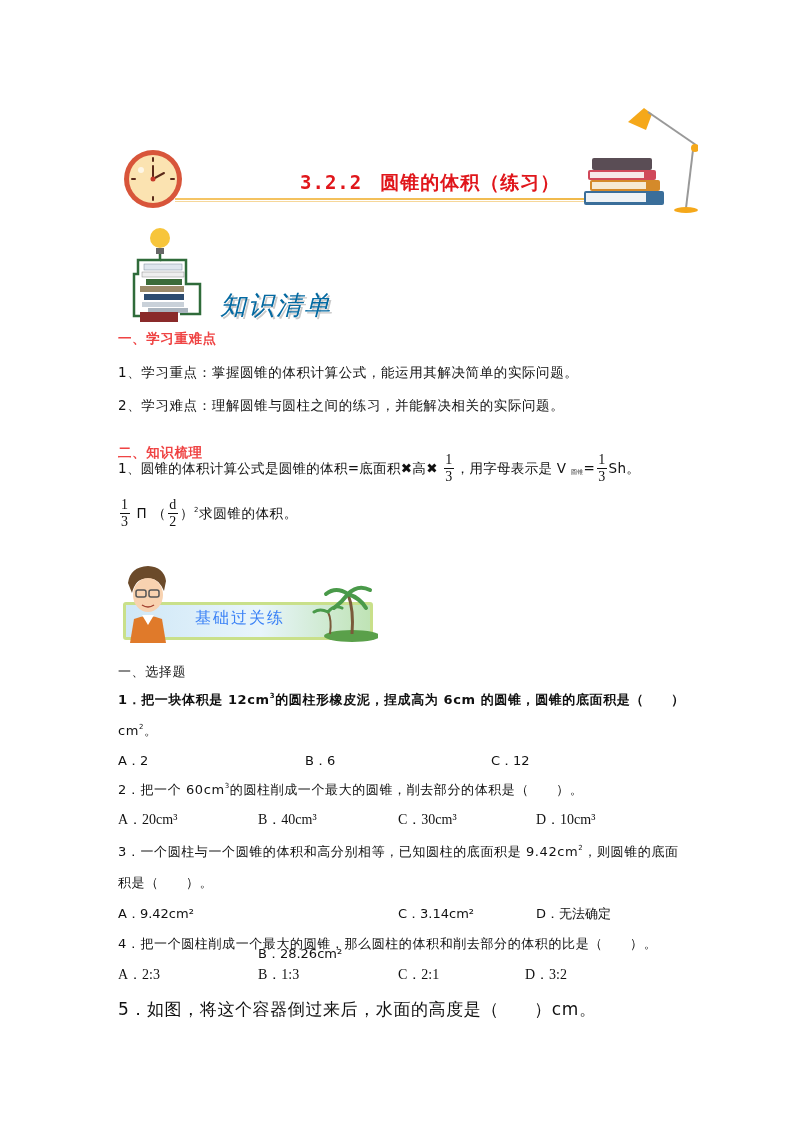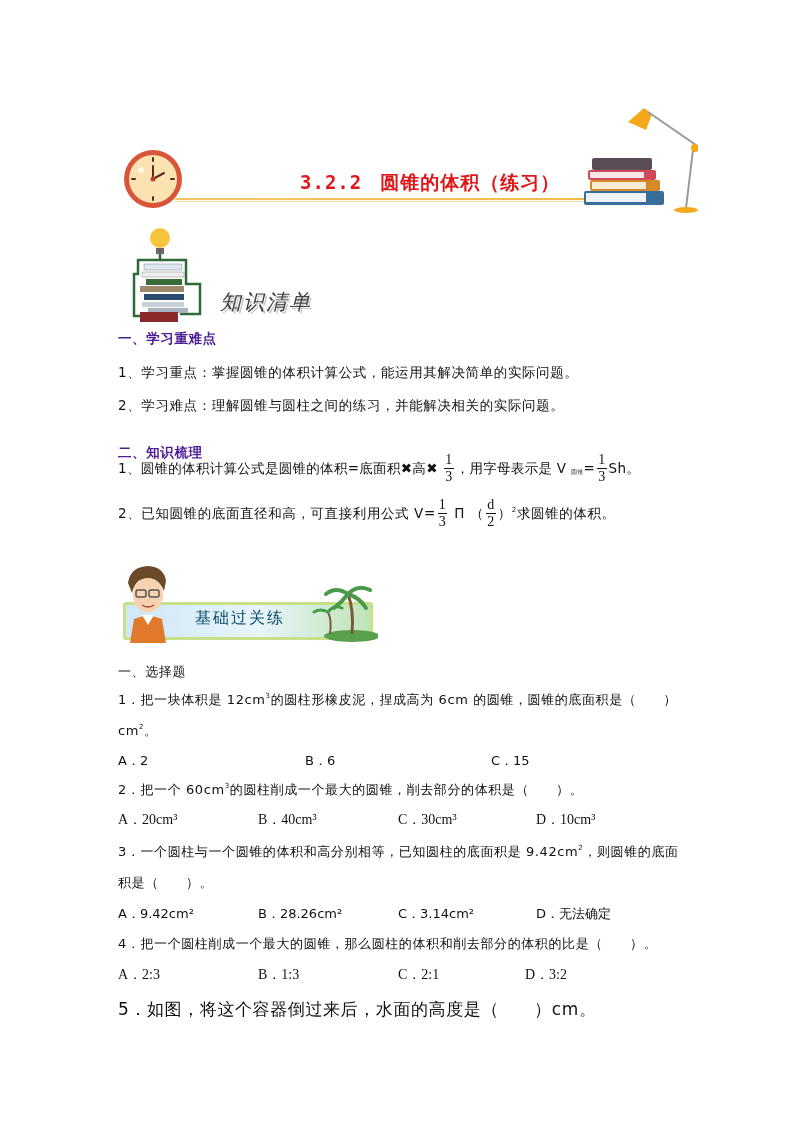--- a/index.html
+++ b/index.html
@@ -1,35 +1,35 @@
 <!DOCTYPE html>
 <html><head>
 <meta charset="utf-8">
 <style>
   html, body { margin: 0; padding: 0; background: #ffffff; }
   body { width: 793px; height: 1122px; position: relative; overflow: hidden;
          font-family: "DejaVu Sans", "Liberation Sans", sans-serif; color: #111; }
   .abs { position: absolute; }
   .line { position: absolute; left: 118px; font-size: 13.5px; letter-spacing: 0.6px; white-space: nowrap; }
-  .red { color: #4c1d95; font-weight: bold; }
+  .red { color: #ef4444; font-weight: bold; }
   .title { position: absolute; left: 300px; top: 170px; font-size: 19px; font-weight: bold; color: #e0161b; letter-spacing: 1px; white-space: nowrap; }
   .title .num { margin-right: 18px; font-family: "DejaVu Sans Mono", monospace; }
   .title-rule { position: absolute; left: 175px; top: 198px; width: 415px; height: 2px; background: linear-gradient(90deg,#f5c566,#f0b94a); }
   .title-rule2 { position: absolute; left: 175px; top: 201px; width: 415px; height: 1px; background: #f6d79a; }
   .frac { display: inline-block; vertical-align: middle; text-align: center; font-family: "Liberation Serif", serif; font-size: 14px; line-height: 16px; margin: 0 2px; }
   .frac .n { display: block; border-bottom: 1px solid #111; padding: 0 1px; }
   .frac .d { display: block; padding: 0 1px; }
   sup { font-size: 7px; vertical-align: 6px; }
   .sub-small { font-size: 6px; vertical-align: -1px; color: #333; }
   .opts { position: absolute; left: 118px; font-size: 13px; white-space: nowrap; }
   .opts span.opt { position: absolute; top: 0; }
   .serif { font-family: "Liberation Serif", serif; font-size: 14px; }
-  .kh-title { position: absolute; left: 220px; top: 288px; font-size: 21px; color: #404040; font-family: "DejaVu Serif", serif; letter-spacing: 2px; font-style: italic; text-shadow: 2px 2px 0 #c9c9c9; }
+  .kh-title { position: absolute; left: 220px; top: 288px; font-size: 26px; color: #0369a1; font-family: "DejaVu Serif", serif; letter-spacing: 2px; font-style: italic; text-shadow: 2px 2px 0 #c9c9c9; }
   .banner { position: absolute; left: 123px; top: 602px; width: 250px; height: 38px; border: 3px solid #c9e08a; border-radius: 3px; background: linear-gradient(90deg,#cfe7f7 0%, #e8f5fb 55%, #bfe3b5 100%); box-sizing: border-box; }
-  .banner-text { position: absolute; left: 195px; top: 608px; font-size: 16px; color: #0c4a6e; font-family: "DejaVu Serif", serif; letter-spacing: 2px; }
+  .banner-text { position: absolute; left: 195px; top: 608px; font-size: 16px; color: #3b82f6; font-family: "DejaVu Serif", serif; letter-spacing: 2px; }
 </style>
 </head>
 <body>
 
 <div class="abs" style="left:122px;top:148px;width:62px;height:62px;">
   <svg width="62" height="62" viewBox="0 0 62 62">
     <circle cx="31" cy="31" r="29" fill="#d8553a"></circle>
     <circle cx="31" cy="31" r="24" fill="#fbe3b1"></circle>
     <g stroke="#5a2a1a" stroke-width="2" stroke-linecap="round">
       <line x1="31" y1="10" x2="31" y2="13"></line>
@@ -93,21 +93,21 @@
 
 <div class="line red" style="top:444px;">二、知识梳理</div>
 
 <div class="line" style="top:452px; letter-spacing:0.3px;">
   <span>1、圆锥的体积计算公式是圆锥的体积=底面积</span><span>✖</span><span>高</span><span>✖</span>
   <span class="frac"><span class="n">1</span><span class="d">3</span></span><span>，用字母表示是 V</span>
   <span class="sub-small">圆锥</span><span>=</span><span class="frac"><span class="n">1</span><span class="d">3</span></span><span>Sh。</span>
 </div>
 
 <div class="line" style="top:497px;">
-  <span>2、已知圆锥的底面直径和高，可直接利用公式 V=</span><span class="frac"><span class="n">1</span><span class="d">3</span></span>
+  <span class="frac"><span class="n">1</span><span class="d">3</span></span>
   <span>Π</span>
   <span>（</span><span class="frac"><span class="n">d</span><span class="d">2</span></span><span>）</span><sup>2</sup><span>求圆锥的体积。</span>
 </div>
 
 <div class="banner"></div>
 <div class="abs" style="left:120px;top:563px;width:55px;height:80px;">
   <svg width="55" height="80" viewBox="0 0 55 80">
     <path d="M8 20 Q10 4 28 3 Q44 4 46 18 L44 28 Q38 14 28 16 Q16 14 12 30 Z" fill="#6b4a2a"></path>
     <ellipse cx="28" cy="32" rx="15" ry="17" fill="#f8d2b0"></ellipse>
     <rect x="16" y="27" width="10" height="7" rx="2" fill="none" stroke="#555" stroke-width="1.5"></rect>
@@ -123,49 +123,49 @@
     <ellipse cx="40" cy="56" rx="28" ry="6" fill="#5aa04a"></ellipse>
     <path d="M40 54 Q42 30 36 14" stroke="#7a5a3a" stroke-width="3" fill="none"></path>
     <path d="M36 14 Q24 6 14 14 M36 14 Q46 4 58 10 M36 14 Q30 22 22 28 M36 14 Q48 18 54 28" stroke="#4a9a4a" stroke-width="4" fill="none" stroke-linecap="round"></path>
     <path d="M18 54 Q20 40 16 32" stroke="#7a5a3a" stroke-width="2" fill="none"></path>
     <path d="M16 32 Q8 28 2 32 M16 32 Q22 24 30 28" stroke="#4a9a4a" stroke-width="3" fill="none" stroke-linecap="round"></path>
   </svg>
 </div>
 
 <div class="line" style="top:663px; font-size:13px;">一、选择题</div>
 
-<div class="line" style="top:691px; font-size:13px;">
+<div class="line" style="top:691px; font-size:13px;font-weight:bold;">
   <span>1．把一块体积是 12cm</span><sup>3</sup><span>的圆柱形橡皮泥，捏成高为 6cm 的圆锥，圆锥的底面积是（　　）</span>
 </div>
 <div class="line" style="top:722px; font-size:13px;">
   <span>cm</span><sup>2</sup><span>。</span>
 </div>
 <div class="opts" style="top:752px;">
   <span class="opt" style="left:0;">A．2</span>
   <span class="opt" style="left:187px;">B．6</span>
-  <span class="opt" style="left:373px;">C．15</span>
+  <span class="opt" style="left:373px;">C．12</span>
 </div>
 
 <div class="line" style="top:781px; font-size:13px;">
   <span>2．把一个 60cm</span><sup>3</sup><span>的圆柱削成一个最大的圆锥，削去部分的体积是（　　）。</span>
 </div>
 <div class="opts serif" style="top:811px;">
   <span class="opt" style="left:0;">A．20cm³</span>
   <span class="opt" style="left:140px;">B．40cm³</span>
   <span class="opt" style="left:280px;">C．30cm³</span>
   <span class="opt" style="left:418px;">D．10cm³</span>
 </div>
 
 <div class="line" style="top:843px; font-size:13px;">
   <span>3．一个圆柱与一个圆锥的体积和高分别相等，已知圆柱的底面积是 9.42cm</span><sup>2</sup><span>，则圆锥的底面</span>
 </div>
 <div class="line" style="top:874px; font-size:13px;">积是（　　）。</div>
 <div class="opts" style="top:905px;">
   <span class="opt" style="left:0;">A．9.42cm²</span>
-  <span class="opt" style="left:140px;">B．28.26cm²</span>
+  <span class="opt" style="left:140px;margin-top:40px;">B．28.26cm²</span>
   <span class="opt" style="left:280px;">C．3.14cm²</span>
   <span class="opt" style="left:418px;">D．无法确定</span>
 </div>
 
 <div class="line" style="top:935px; font-size:13px;">4．把一个圆柱削成一个最大的圆锥，那么圆柱的体积和削去部分的体积的比是（　　）。</div>
 <div class="opts serif" style="top:966px;">
   <span class="opt" style="left:0;">A．2:3</span>
   <span class="opt" style="left:140px;">B．1:3</span>
   <span class="opt" style="left:280px;">C．2:1</span>
   <span class="opt" style="left:407px;">D．3:2</span>

